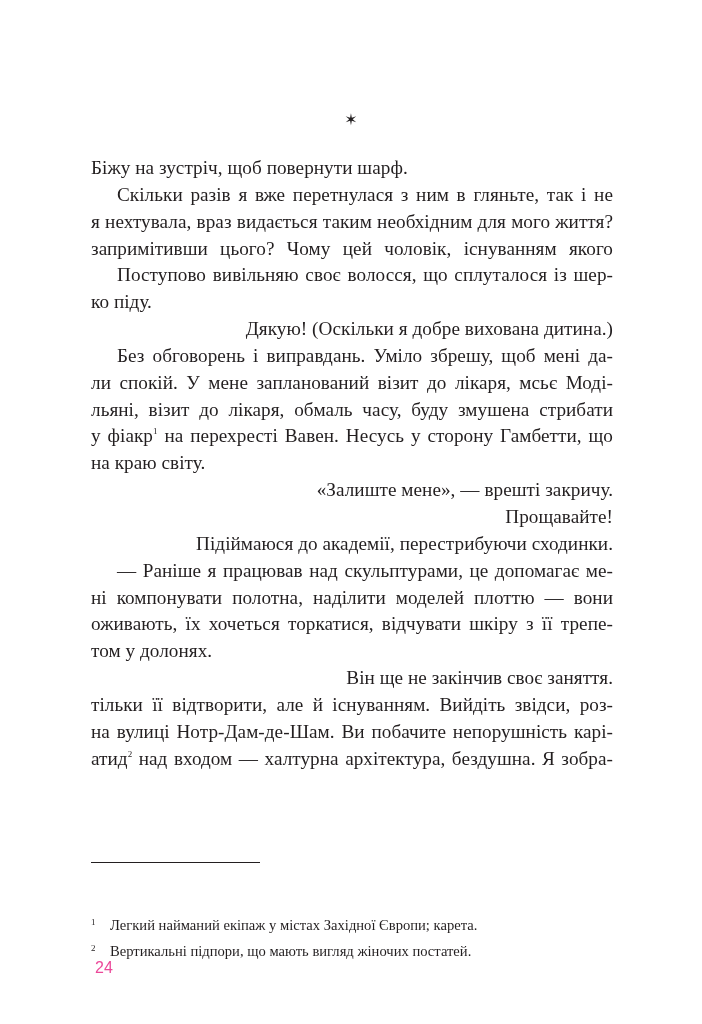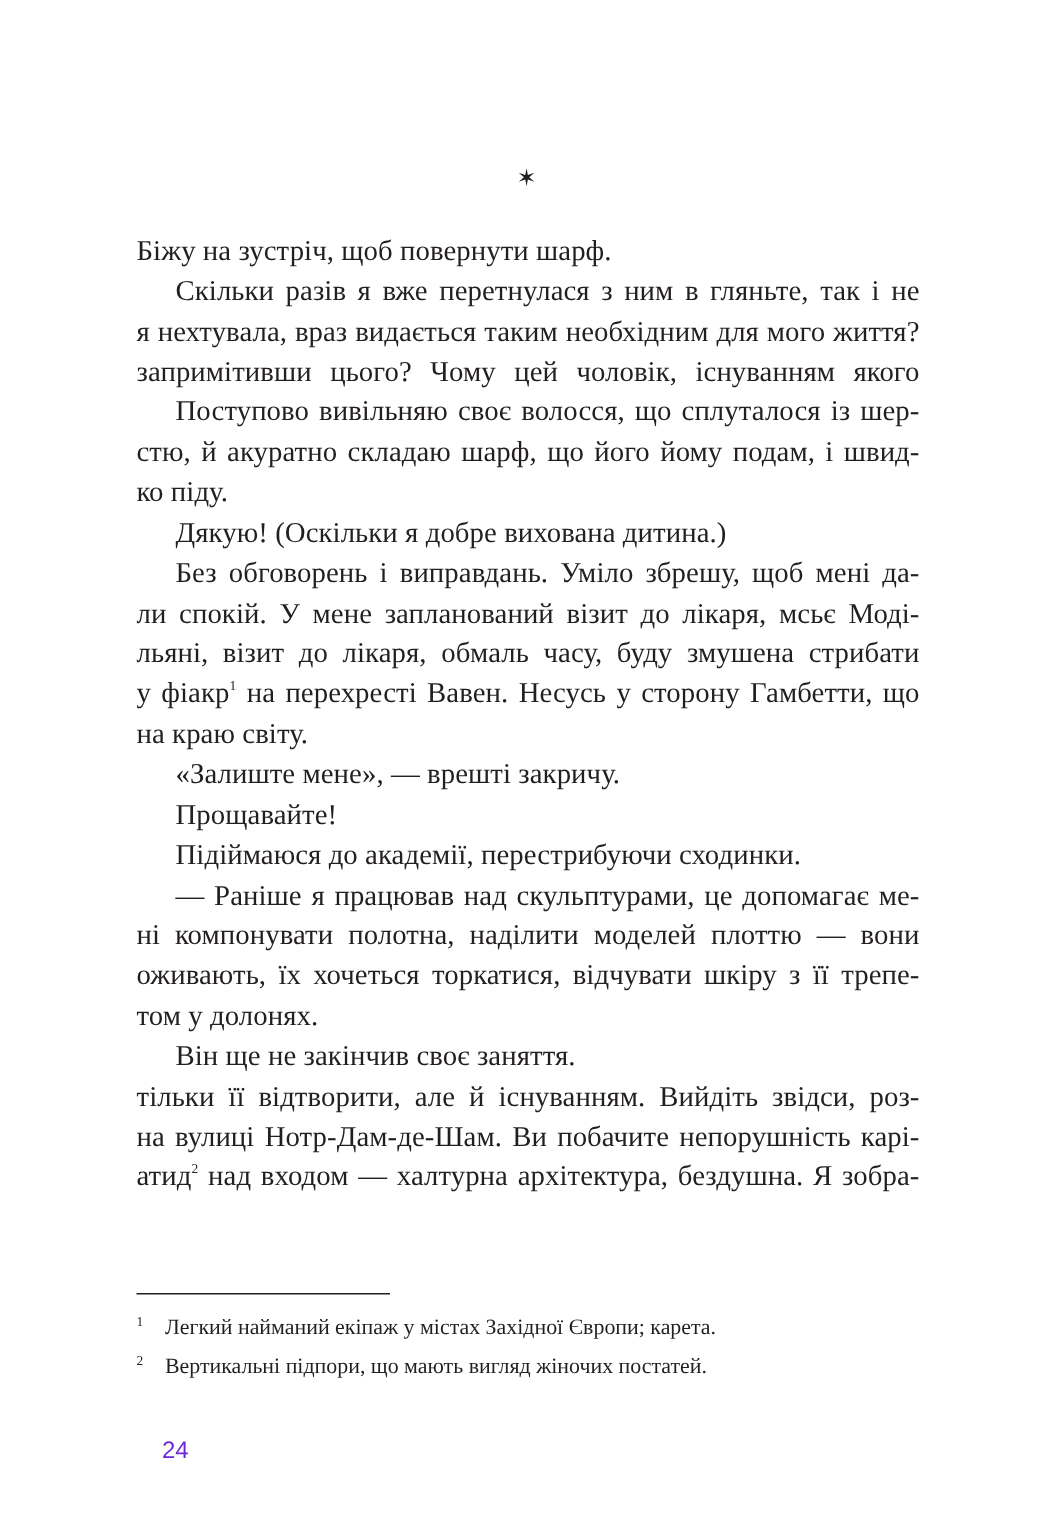--- a/index.html
+++ b/index.html
@@ -44,78 +44,78 @@
       white-space: nowrap;
       letter-spacing: 0.05px;
       font-family: Liberation Serif, serif;
     }
     .line.justify {
       text-align: justify;
       text-align-last: justify;
     }
     .line.indent {
       padding-left: 26px;
+      text-align: right;
     }
     sup.fnref {
       font-size: 9px;
       vertical-align: 8px;
       line-height: 0;
     }
     .footnote-rule {
       position: absolute;
       left: 91px;
       top: 862px;
       width: 169px;
       height: 1px;
       background: #231f20;
     }
     .footnotes {
       position: absolute;
       left: 91px;
-      top: 872px;
+      top: 912px;
       width: 522px;
     }
     .footnote {
       height: 26px;
       line-height: 26px;
       font-size: 14.6px;
       white-space: nowrap;
       position: relative;
     }
     .footnote .fn-num {
       display: inline-block;
       width: 19px;
       font-size: 9px;
       vertical-align: 5px;
       line-height: 0;
     }
     .page-number {
       position: absolute;
-      left: 108px;
+      left: 95px;
       top: 958px;
       font-family: "Liberation Sans", "DejaVu Sans", sans-serif;
       font-size: 16px;
       line-height: 20px;
-      color: #6d28d9;
+      color: #ec4899;
     }
   </style>
 </head>
 <body>
 
 <div class="page">
 
   <div class="section-star">✶</div>
 
   <div class="body-text">
     <div class="line"><span>Біжу на зустріч, щоб повернути шарф.</span></div>
     <div class="line indent justify"><span>Скільки разів я вже перетнулася з ним в гляньте, так і не</span></div>
     <div class="line justify"><span>я нехтувала, враз видається таким необхідним для мого життя?</span></div>
     <div class="line justify"><span>запримітивши цього? Чому цей чоловік, існуванням якого</span></div>
     <div class="line indent justify"><span>Поступово вивільняю своє волосся, що сплуталося із шер-</span></div>
-    <div class="line justify"><span>стю, й акуратно складаю шарф, що його йому подам, і швид-</span></div>
     <div class="line"><span>ко піду.</span></div>
     <div class="line indent"><span>Дякую! (Оскільки я добре вихована дитина.)</span></div>
     <div class="line indent justify"><span>Без обговорень і виправдань. Уміло збрешу, щоб мені да-</span></div>
     <div class="line justify"><span>ли спокій. У мене запланований візит до лікаря, мсьє Моді-</span></div>
     <div class="line justify"><span>льяні, візит до лікаря, обмаль часу, буду змушена стрибати</span></div>
     <div class="line justify"><span>у фіакр</span><sup class="fnref">1</sup><span> на перехресті Вавен. Несусь у сторону Гамбетти, що</span></div>
     <div class="line"><span>на краю світу.</span></div>
     <div class="line indent"><span>«Залиште мене», — врешті закричу.</span></div>
     <div class="line indent"><span>Прощавайте!</span></div>
     <div class="line indent"><span>Підіймаюся до академії, перестрибуючи сходинки.</span></div>

